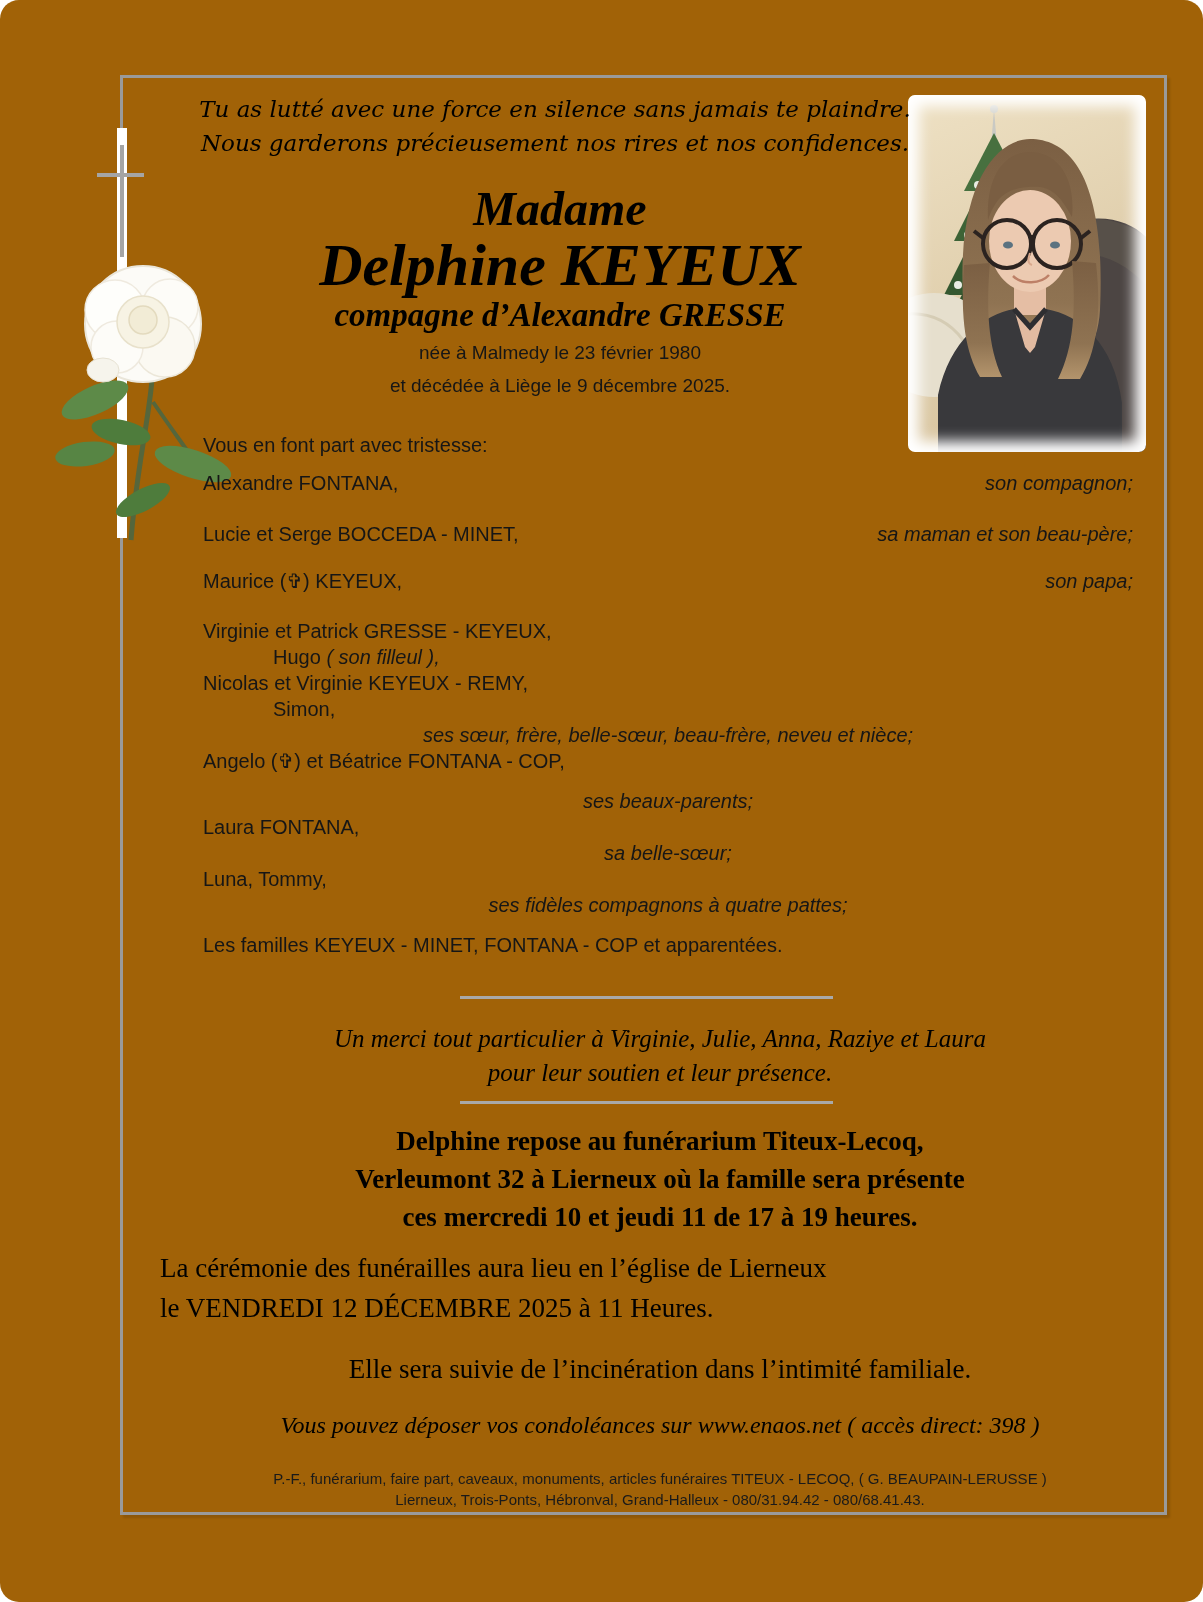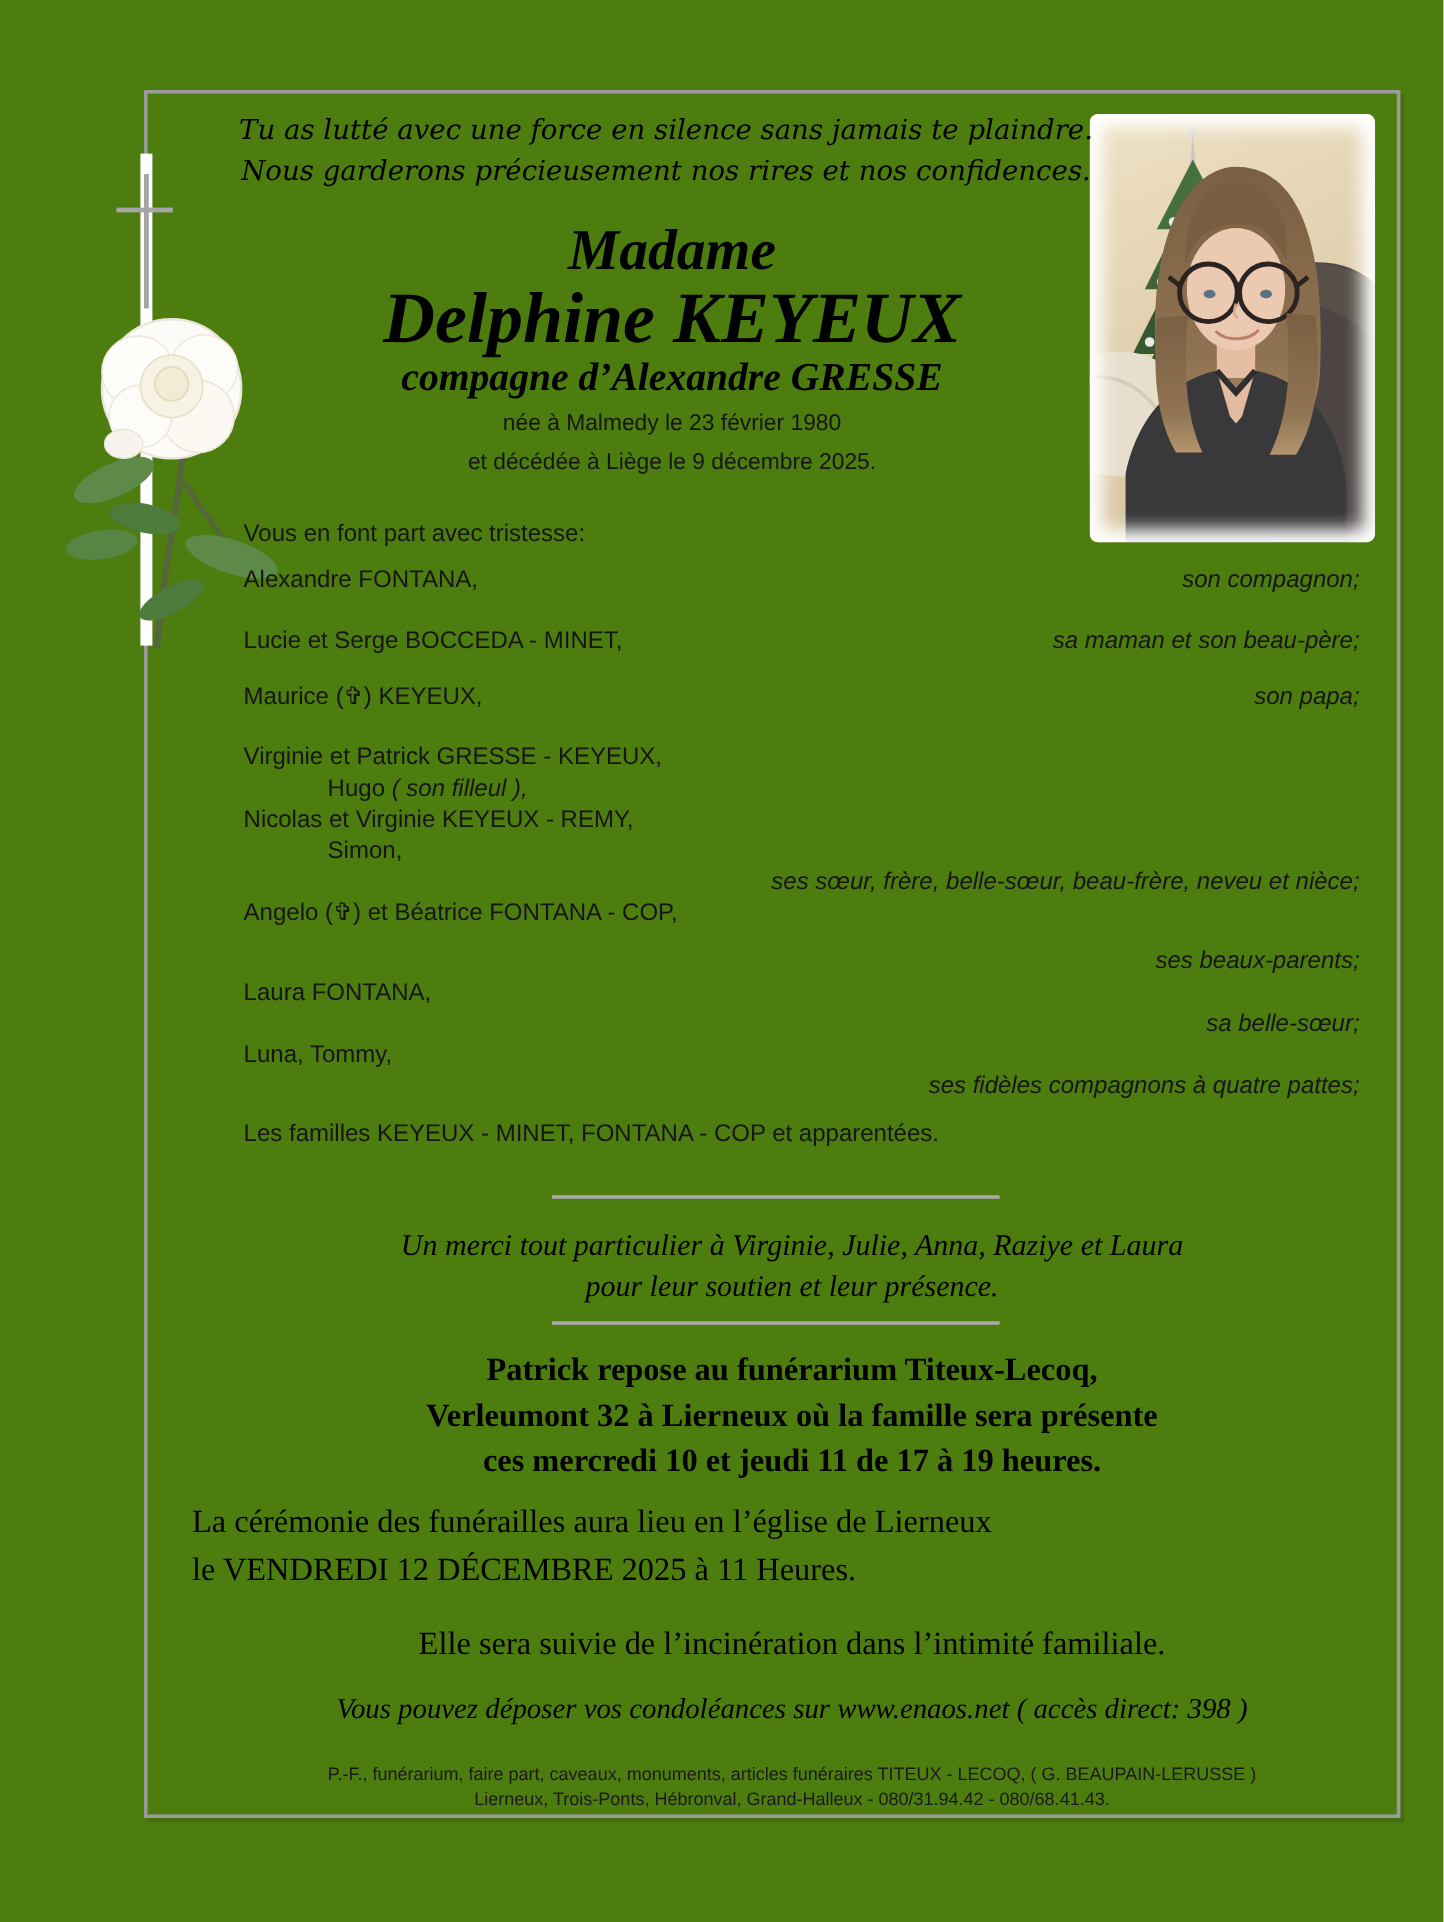--- a/index.html
+++ b/index.html
@@ -1,17 +1,17 @@
 <!DOCTYPE html>
 <html><head>
 <meta charset="utf-8">
 <style>
   html,body{margin:0;padding:0;background:#fff;}
-  .page{position:relative;width:1203px;height:1602px;background:#4d7c0f;overflow:hidden;
-        font-family:"Liberation Sans",sans-serif;color:#161616;}
+  .page{position:relative;width:1203px;height:1602px;background:#a16207;overflow:hidden;
+        font-family:"Liberation Sans",sans-serif;color:#161616;border-radius:19px;}
   
   .frame{position:absolute;left:120px;top:75px;width:1041px;height:1434px;
          border:3px solid #9a9a9a;box-shadow:3px 3px 2px rgba(0,0,0,0.12);}
   .frame-gap{position:absolute;left:117px;top:128px;width:10px;height:410px;background:#fff;}
   
   .cross-v{position:absolute;left:120px;top:145px;width:4px;height:112px;background:#a5a5a5;}
   .cross-h{position:absolute;left:97px;top:173px;width:47px;height:4px;background:#a5a5a5;}
   
   .rose{position:absolute;left:25px;top:262px;width:215px;height:285px;}
   
@@ -31,21 +31,21 @@
   .lifedates{position:absolute;left:120px;top:336px;width:880px;text-align:center;
              font-size:19px;line-height:33px;color:#161616;}
   .lifedates p{margin:0;}
   
   .list{position:absolute;left:203px;top:432px;width:930px;font-size:20px;line-height:26px;}
   .list p{margin:0;}
   .intro{margin:0 0 12px 0 !important;}
   .row{display:flex;justify-content:space-between;margin:0;}
   .mb25{margin-bottom:25px;}.mb21{margin-bottom:21px;}.mb24{margin-bottom:24px;}
   .rel{font-style:italic;white-space:nowrap;}
-  .rel-line{text-align:right;font-style:italic;}
+  .rel-line{text-align:center;font-style:italic;}
   .ind{padding-left:70px;}
   .it{font-style:italic;}
   .mt14{margin-top:14px !important;}
   
   .divider{position:absolute;left:460px;width:373px;height:3px;background:#a9a9a9;}
   .d1{top:996px;}.d2{top:1101px;}
   
   .thanks{position:absolute;left:160px;top:1022px;width:1000px;text-align:center;
           font-family:"Liberation Serif",serif;font-style:italic;font-size:25px;line-height:34px;color:#000;}
   .thanks p{margin:0;}
@@ -211,21 +211,21 @@
   <div class="divider d1"></div>
 
   <div class="thanks">
     <p>Un merci tout particulier à Virginie, Julie, Anna, Raziye et Laura</p>
     <p>pour leur soutien et leur présence.</p>
   </div>
 
   <div class="divider d2"></div>
 
   <div class="wake">
-    <p>Patrick repose au funérarium Titeux-Lecoq,</p>
+    <p>Delphine repose au funérarium Titeux-Lecoq,</p>
     <p>Verleumont 32 à Lierneux où la famille sera présente</p>
     <p>ces mercredi 10 et jeudi 11 de 17 à 19 heures.</p>
   </div>
 
   <div class="ceremony">
     <p>La cérémonie des funérailles aura lieu en l’église de Lierneux</p>
     <p>le VENDREDI 12 DÉCEMBRE 2025 à 11 Heures.</p>
   </div>
 
   <p class="afterline">Elle sera suivie de l’incinération dans l’intimité familiale.</p>

